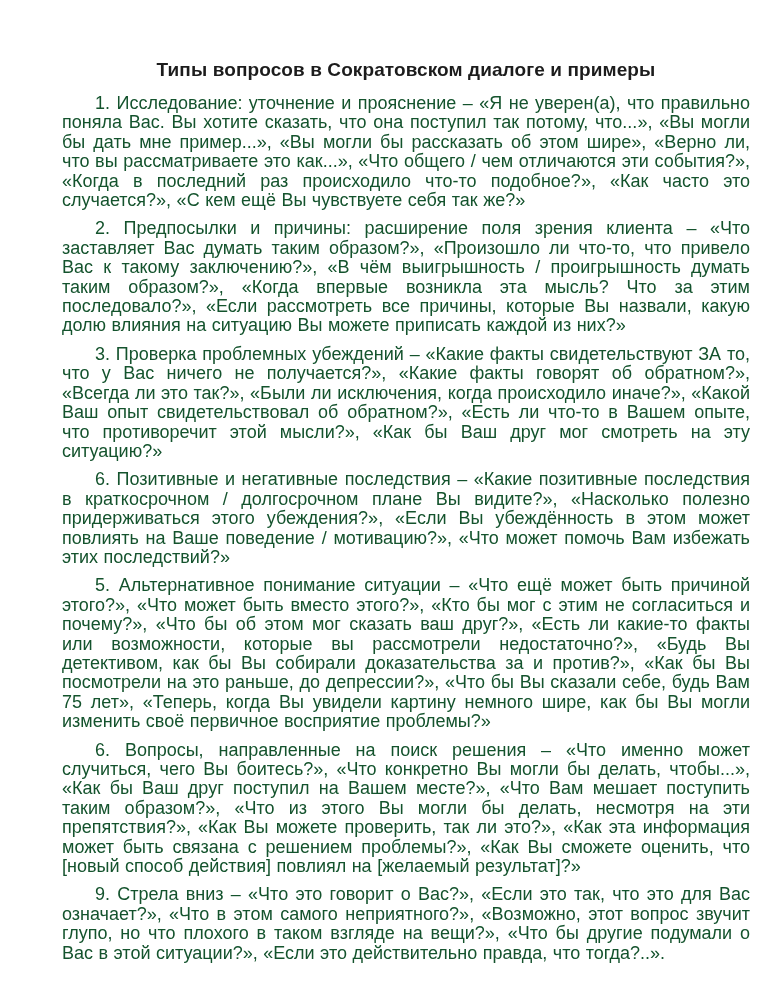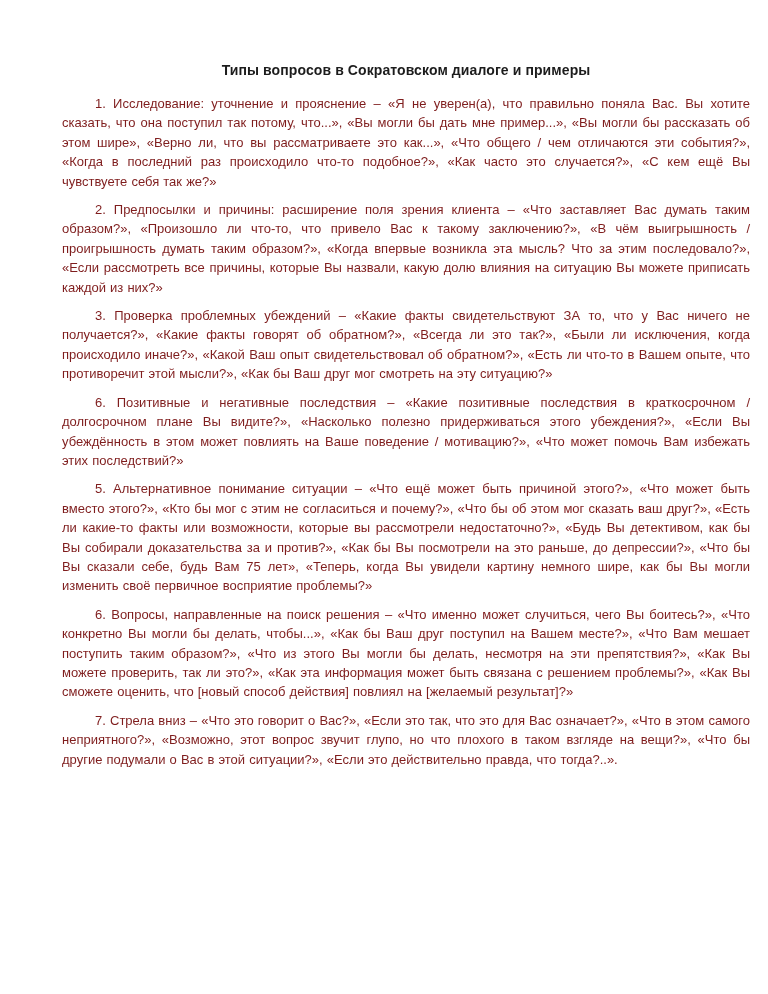--- a/index.html
+++ b/index.html
@@ -15,32 +15,32 @@
     -webkit-font-smoothing: antialiased;
   }
   .page {
     box-sizing: border-box;
     width: 768px;
     height: 994px;
     background: #ffffff;
     padding: 60px 18px 0 62px; 
   }
   .doc-title {
-    font-size: 14px;
+    font-size: 19px;
     font-weight: bold;
     color: #1c1c1c;
     text-align: center;
     line-height: 20px;
     margin: 0 0 14px 0;
     letter-spacing: 0.1px;
   }
   .doc-paragraph {
-    font-size: 13px;
+    font-size: 18px;
     line-height: 19.4px;
-    color: #7f1d1d;
+    color: #14532d;
     text-align: justify;
     text-indent: 33px;
     margin: 0 0 9px 0;
     word-spacing: 0.5px;
   }
 </style>
 </head>
 <body>
 
 <div class="page">
@@ -51,14 +51,14 @@
   <p class="doc-paragraph">2. Предпосылки и причины: расширение поля зрения клиента – «Что заставляет Вас думать таким образом?», «Произошло ли что-то, что привело Вас к такому заключению?», «В чём выигрышность / проигрышность думать таким образом?», «Когда впервые возникла эта мысль? Что за этим последовало?», «Если рассмотреть все причины, которые Вы назвали, какую долю влияния на ситуацию Вы можете приписать каждой из них?»</p>
 
   <p class="doc-paragraph">3. Проверка проблемных убеждений – «Какие факты свидетельствуют ЗА то, что у Вас ничего не получается?», «Какие факты говорят об обратном?», «Всегда ли это так?», «Были ли исключения, когда происходило иначе?», «Какой Ваш опыт свидетельствовал об обратном?», «Есть ли что-то в Вашем опыте, что противоречит этой мысли?», «Как бы Ваш друг мог смотреть на эту ситуацию?»</p>
 
   <p class="doc-paragraph">6. Позитивные и негативные последствия – «Какие позитивные последствия в краткосрочном / долгосрочном плане Вы видите?», «Насколько полезно придерживаться этого убеждения?», «Если Вы убеждённость в этом может повлиять на Ваше поведение / мотивацию?», «Что может помочь Вам избежать этих последствий?»</p>
 
   <p class="doc-paragraph">5. Альтернативное понимание ситуации – «Что ещё может быть причиной этого?», «Что может быть вместо этого?», «Кто бы мог с этим не согласиться и почему?», «Что бы об этом мог сказать ваш друг?», «Есть ли какие-то факты или возможности, которые вы рассмотрели недостаточно?», «Будь Вы детективом, как бы Вы собирали доказательства за и против?», «Как бы Вы посмотрели на это раньше, до депрессии?», «Что бы Вы сказали себе, будь Вам 75 лет», «Теперь, когда Вы увидели картину немного шире, как бы Вы могли изменить своё первичное восприятие проблемы?»</p>
 
   <p class="doc-paragraph">6. Вопросы, направленные на поиск решения – «Что именно может случиться, чего Вы боитесь?», «Что конкретно Вы могли бы делать, чтобы...», «Как бы Ваш друг поступил на Вашем месте?», «Что Вам мешает поступить таким образом?», «Что из этого Вы могли бы делать, несмотря на эти препятствия?», «Как Вы можете проверить, так ли это?», «Как эта информация может быть связана с решением проблемы?», «Как Вы сможете оценить, что [новый способ действия] повлиял на [желаемый результат]?»</p>
 
-  <p class="doc-paragraph">7. Стрела вниз – «Что это говорит о Вас?», «Если это так, что это для Вас означает?», «Что в этом самого неприятного?», «Возможно, этот вопрос звучит глупо, но что плохого в таком взгляде на вещи?», «Что бы другие подумали о Вас в этой ситуации?», «Если это действительно правда, что тогда?..».</p>
+  <p class="doc-paragraph">9. Стрела вниз – «Что это говорит о Вас?», «Если это так, что это для Вас означает?», «Что в этом самого неприятного?», «Возможно, этот вопрос звучит глупо, но что плохого в таком взгляде на вещи?», «Что бы другие подумали о Вас в этой ситуации?», «Если это действительно правда, что тогда?..».</p>
 </div>
 
 </body></html>

